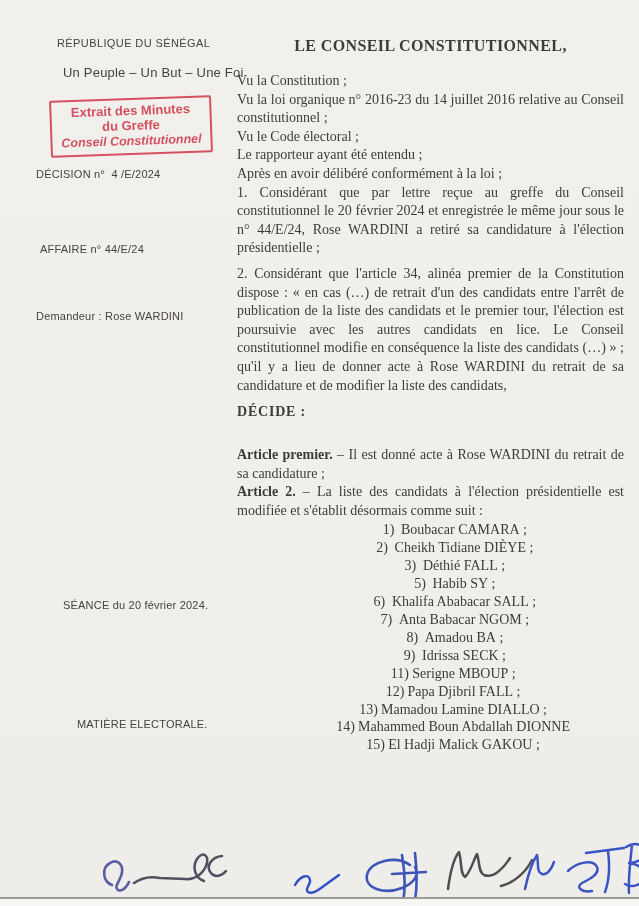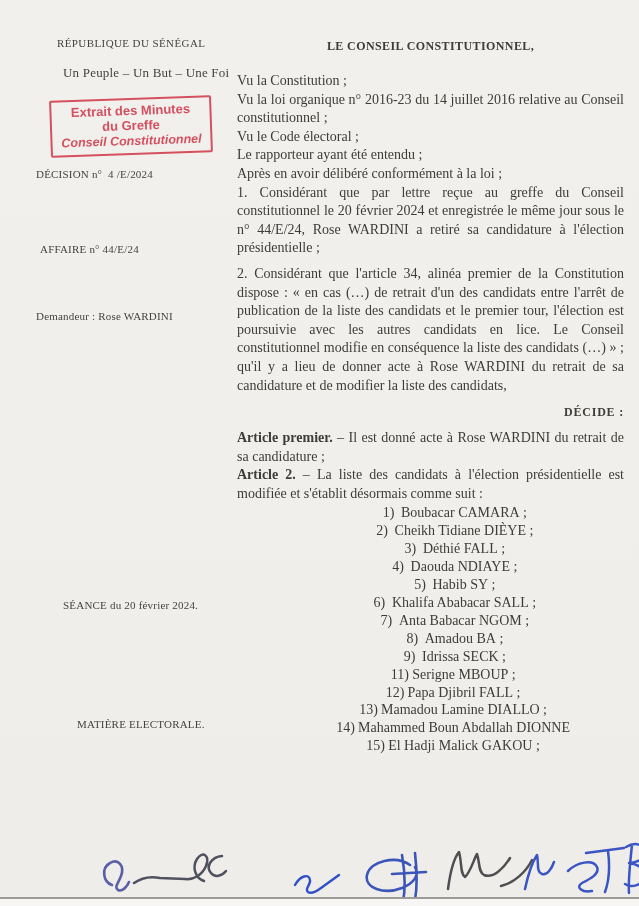--- a/index.html
+++ b/index.html
@@ -7,21 +7,21 @@
     --stamp:#d24353; --scan-line:#9d9b97; --below:#f7f6f4;
   }
   html,body{margin:0;padding:0;}
   body{background:#e8e6e2;font-family:"Liberation Serif",serif;}
   .page{
     position:relative;width:639px;height:906px;overflow:hidden;
     background:linear-gradient(180deg,#f2f0ec 0%,#f1efeb 55%,#efede9 100%);
   }
   
   .lbl{
-    position:absolute;font-family:Liberation Serif, serif;
+    position:absolute;font-family:Liberation Sans, sans-serif;
     font-size:11px;color:var(--label-ink);white-space:pre;letter-spacing:.2px;
   }
   .lbl.republic{left:57px;top:37px;letter-spacing:.4px;}
   .lbl.motto{left:63px;top:65px;font-size:13px;}
   .lbl.decision{left:36px;top:168px;}
   .lbl.affaire{left:40px;top:243px;}
   .lbl.demandeur{left:36px;top:310px;}
   .lbl.seance{left:63px;top:599px;}
   .lbl.matiere{left:77px;top:718px;}
   .stamp{
@@ -31,28 +31,28 @@
     font-family:"Liberation Sans",sans-serif;opacity:.92;
   }
   .stamp .s1{font-size:13px;font-weight:700;line-height:15px;}
   .stamp .s2{font-size:12.5px;font-weight:700;font-style:italic;line-height:16px;}
   
   .body-col{
     position:absolute;left:237px;top:36px;width:387px;
     font-size:14px;line-height:18.6px;color:var(--ink);text-align:justify;
   }
   .title{
-    text-align:center;font-size:12px;font-weight:700;letter-spacing:.4px;
+    text-align:center;font-size:16px;font-weight:700;letter-spacing:.4px;
     margin:0 0 16px 0;line-height:20px;
   }
   .para{margin:0;}
   .para.gap{margin-top:7px;}
   .decide{
-    text-align:right;font-weight:700;font-size:12px;letter-spacing:.8px;
-    margin:7px 0 7px 0;line-height:20px;
+    text-align:left;font-weight:700;font-size:14px;letter-spacing:.8px;
+    margin:7px 0 24px 0;line-height:20px;
   }
   .lead{font-weight:700;}
   .cand-list{margin-top:1px;padding-left:42px;line-height:17.9px;text-align:center;}
   .cand{white-space:pre;}
   .cnum{display:inline-block;min-width:25px;}
   
   .sig-layer{position:absolute;left:0;top:833px;width:639px;height:70px;}
   .scan-edge{position:absolute;left:0;top:897px;width:639px;height:2px;background:var(--scan-line);}
   .scan-below{position:absolute;left:0;top:899px;width:639px;height:7px;background:var(--below);}
 </style>
@@ -93,21 +93,20 @@
       <span class="lead">Article premier.</span><span> – Il est donné acte à Rose WARDINI du retrait de sa candidature&nbsp;;</span>
     </p>
     <p class="para">
       <span class="lead">Article 2.</span><span> – La liste des candidats à l'élection présidentielle est modifiée et s'établit désormais comme suit&nbsp;:</span>
     </p>
 
     <div class="cand-list">
       <div class="cand"><span class="cnum">1)</span><span>Boubacar CAMARA&nbsp;;</span></div>
       <div class="cand"><span class="cnum">2)</span><span>Cheikh Tidiane DIÈYE&nbsp;;</span></div>
       <div class="cand"><span class="cnum">3)</span><span>Déthié FALL&nbsp;;</span></div>
-      <div class="cand"><span class="cnum">4)</span><span>Daouda NDIAYE&nbsp;;</span></div>
       <div class="cand"><span class="cnum">5)</span><span>Habib SY&nbsp;;</span></div>
       <div class="cand"><span class="cnum">6)</span><span>Khalifa Ababacar SALL&nbsp;;</span></div>
       <div class="cand"><span class="cnum">7)</span><span>Anta Babacar NGOM&nbsp;;</span></div>
       <div class="cand"><span class="cnum">8)</span><span>Amadou BA&nbsp;;</span></div>
       <div class="cand"><span class="cnum">9)</span><span>Idrissa SECK&nbsp;;</span></div>
       <div class="cand"><span class="cnum">11)</span><span>Serigne MBOUP&nbsp;;</span></div>
       <div class="cand"><span class="cnum">12)</span><span>Papa Djibril FALL&nbsp;;</span></div>
       <div class="cand"><span class="cnum">13)</span><span>Mamadou Lamine DIALLO&nbsp;;</span></div>
       <div class="cand"><span class="cnum">14)</span><span>Mahammed Boun Abdallah DIONNE</span></div>
       <div class="cand"><span class="cnum">15)</span><span>El Hadji Malick GAKOU&nbsp;;</span></div>

